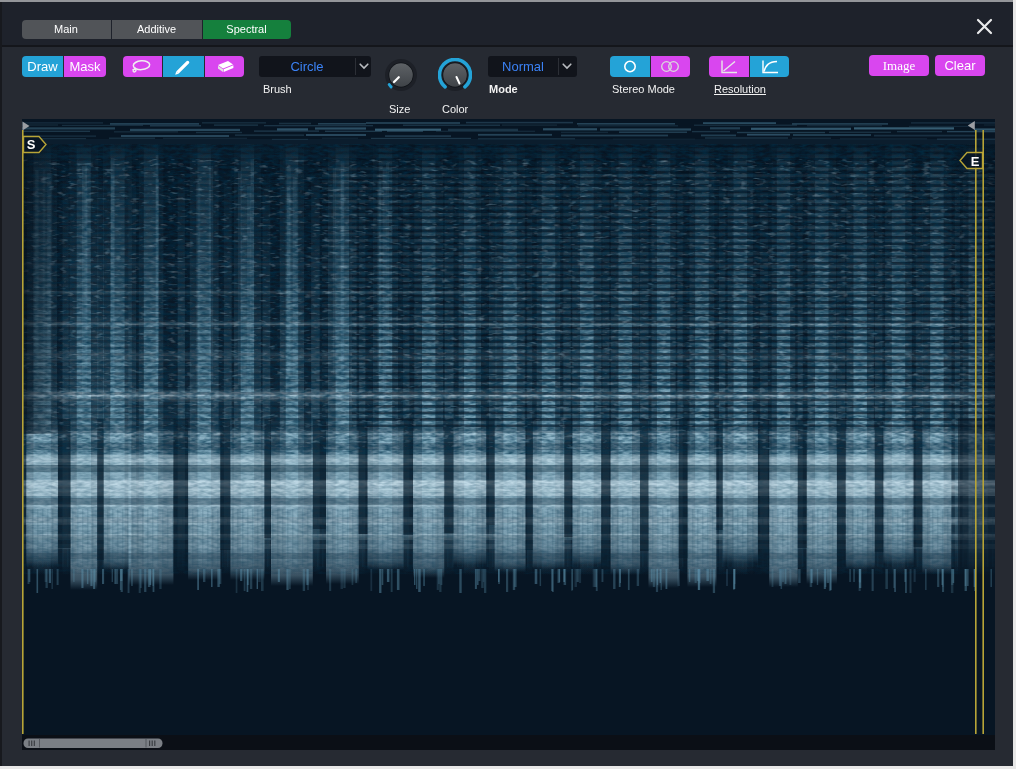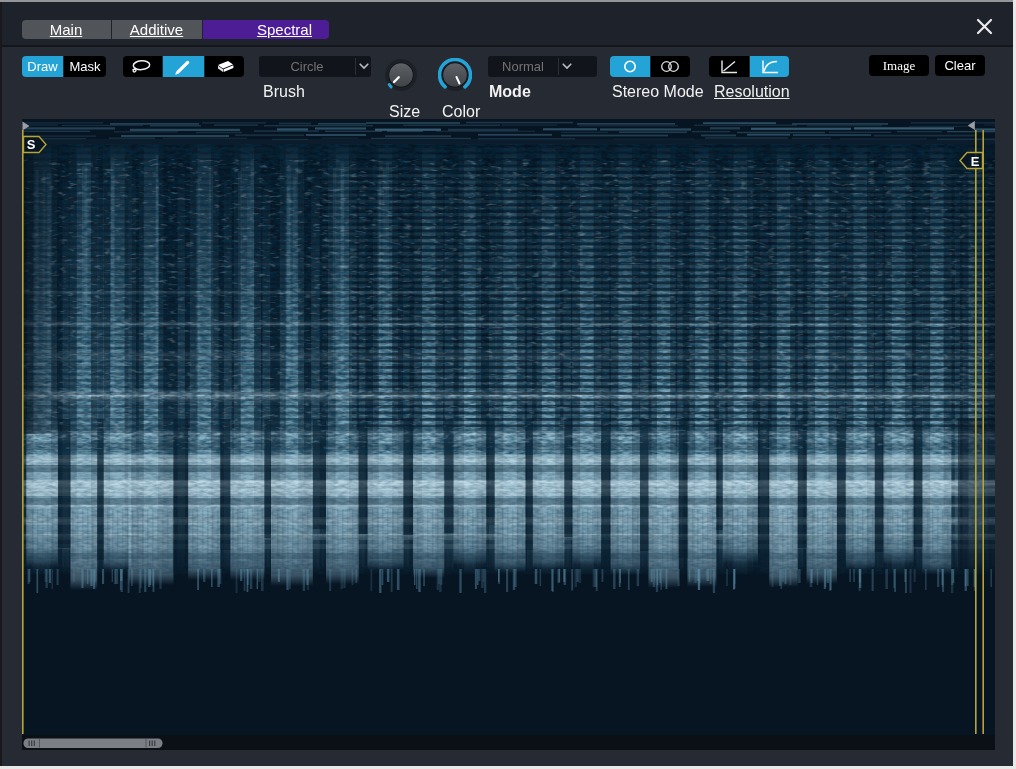--- a/index.html
+++ b/index.html
@@ -2,33 +2,33 @@
 <html><head>
 <meta charset="utf-8">
 <style>
   html,body{margin:0;padding:0;}
   body{width:1016px;height:769px;overflow:hidden;background:#262a32;font-family:"Liberation Sans",sans-serif;position:relative;}
   .topbar{position:absolute;left:0;top:0;width:1016px;height:2px;background:#94969a;}
   .rightbar{position:absolute;right:0;top:0;width:3px;height:769px;background:#e8e8e8;}
   .bottombar{position:absolute;left:0;bottom:0;width:1016px;height:3px;background:#e8e8e8;}
   .leftbar{position:absolute;left:0;top:2px;width:2px;height:767px;background:#17191e;}
   .tabrow{position:absolute;left:2px;top:2px;width:1011px;height:43px;background:#1e222b;border-bottom:2px solid #14161b;}
-  .tab{position:absolute;top:18px;height:19px;background:#515458;color:#fff;font-size:15px;line-height:19px;text-align:center;text-decoration:underline;}
+  .tab{position:absolute;top:18px;height:19px;background:#515458;color:#fff;font-size:11px;line-height:19px;text-align:center;}
   .tab.first{border-radius:4px 0 0 4px;}
   .tab.last{border-radius:0 4px 4px 0;}
-  .tab.sel{background:#4c1d95;padding-left:38px;}
+  .tab.sel{background:#15803d;}
   .closex{position:absolute;left:974px;top:16px;width:17px;height:17px;}
   .toolrow{position:absolute;left:2px;top:47px;width:1011px;height:73px;background:#262a32;}
-  .btn{position:absolute;background:#000000;color:#fff;font-size:13px;text-align:center;height:21px;line-height:21px;border-radius:4px;}
+  .btn{position:absolute;background:#d946ef;color:#fff;font-size:13px;text-align:center;height:21px;line-height:21px;border-radius:4px;}
   .seg{border-radius:0;}
   .seg.sl{border-radius:4px 0 0 4px;}
   .seg.sr{border-radius:0 4px 4px 0;}
   .seg.on{background:#24a3d7;}
-  .lbl{position:absolute;color:#f2f2f2;font-size:16px;white-space:nowrap;}
-  .dd{position:absolute;top:9px;height:21px;background:#11141b;border-radius:3px;color:#737373;font-size:13px;}
+  .lbl{position:absolute;color:#f2f2f2;font-size:11px;white-space:nowrap;}
+  .dd{position:absolute;top:9px;height:21px;background:#11141b;border-radius:3px;color:#3b82f6;font-size:13px;}
   .dd .txt{position:absolute;left:0;top:0;height:21px;line-height:21px;width:100%;text-align:center;}
   .dd .sep{position:absolute;top:2px;width:1px;height:17px;background:#2c2f36;}
   svg{display:block;}
   .specwrap{position:absolute;left:22px;top:119px;width:973px;height:631px;background:#071523;}
 </style>
 </head>
 <body>
   <div class="topbar"></div>
   <div class="leftbar"></div>
   <div class="tabrow">
@@ -93,21 +93,21 @@
         </linearGradient>
       </defs>
       <circle cx="17" cy="17" r="16" fill="#1d2027"></circle>
       <path d="M 7.1 28.9 A 15.5 15.5 0 1 1 26.9 28.9" stroke="#24a3d7" stroke-width="3.6" fill="none" stroke-linecap="round"></path>
       <circle cx="17" cy="17" r="12.5" fill="#0e1116"></circle>
       <circle cx="17" cy="17" r="11.8" fill="url(#kg)"></circle>
       <line x1="18.5" y1="19" x2="21.5" y2="25.5" stroke="#fff" stroke-width="2" stroke-linecap="round"></line>
     </svg>
     <div class="lbl" style="left:440px;top:56px;">Color</div>
 
-    <div class="dd" style="left:486px;width:109px;">
+    <div class="dd" style="left:486px;width:89px;">
       <div class="txt" style="width:70px;">Normal</div>
       <div class="sep" style="left:70px;"></div>
       <svg style="position:absolute;left:74px;top:7px;" width="10" height="7" viewBox="0 0 10 7">
         <path d="M1.2 1.2 L5 5 L8.8 1.2" stroke="#b9bcc0" stroke-width="1.6" fill="none" stroke-linecap="round"></path>
       </svg>
     </div>
     <div class="lbl" style="left:487px;top:36px;font-weight:bold;">Mode</div>
 
     <div class="btn seg sl on" style="left:608px;top:9px;width:40px;"></div>
     <div class="btn seg sr" style="left:649px;top:9px;width:39px;"></div>

